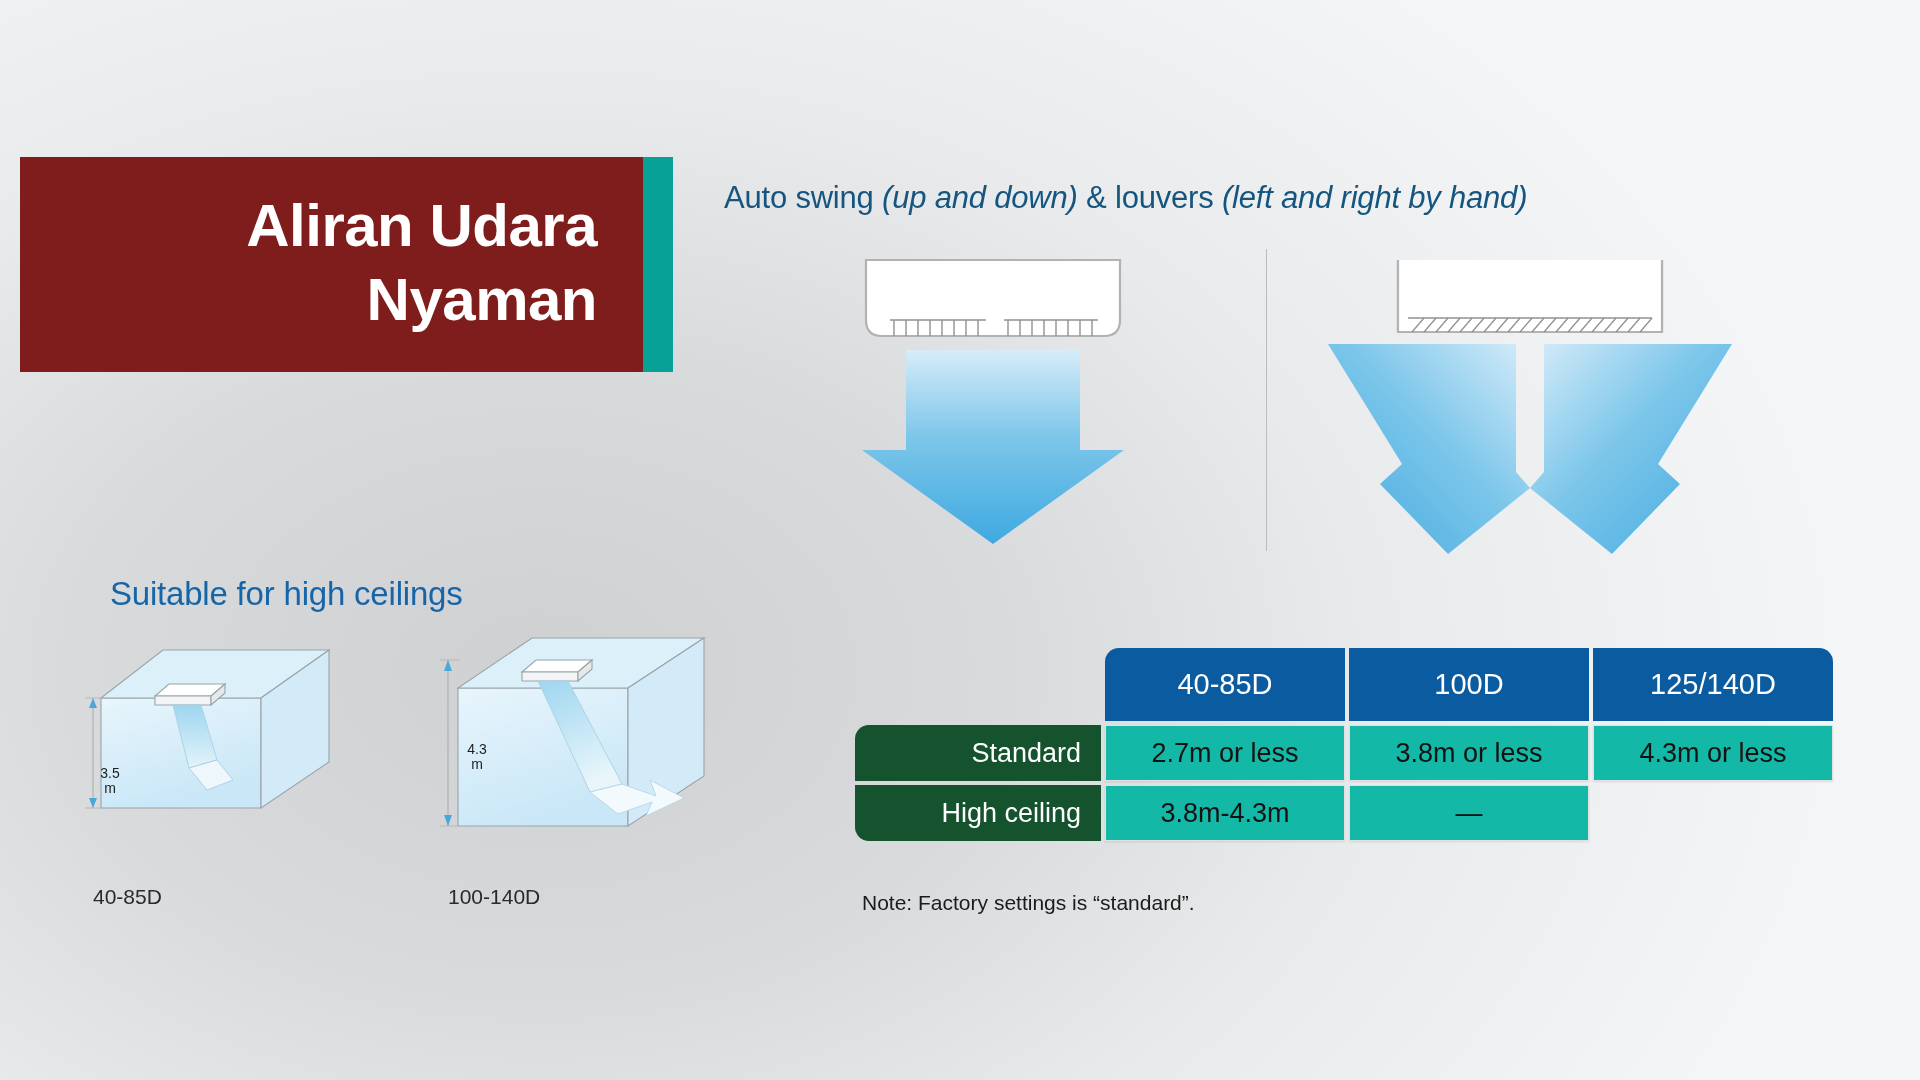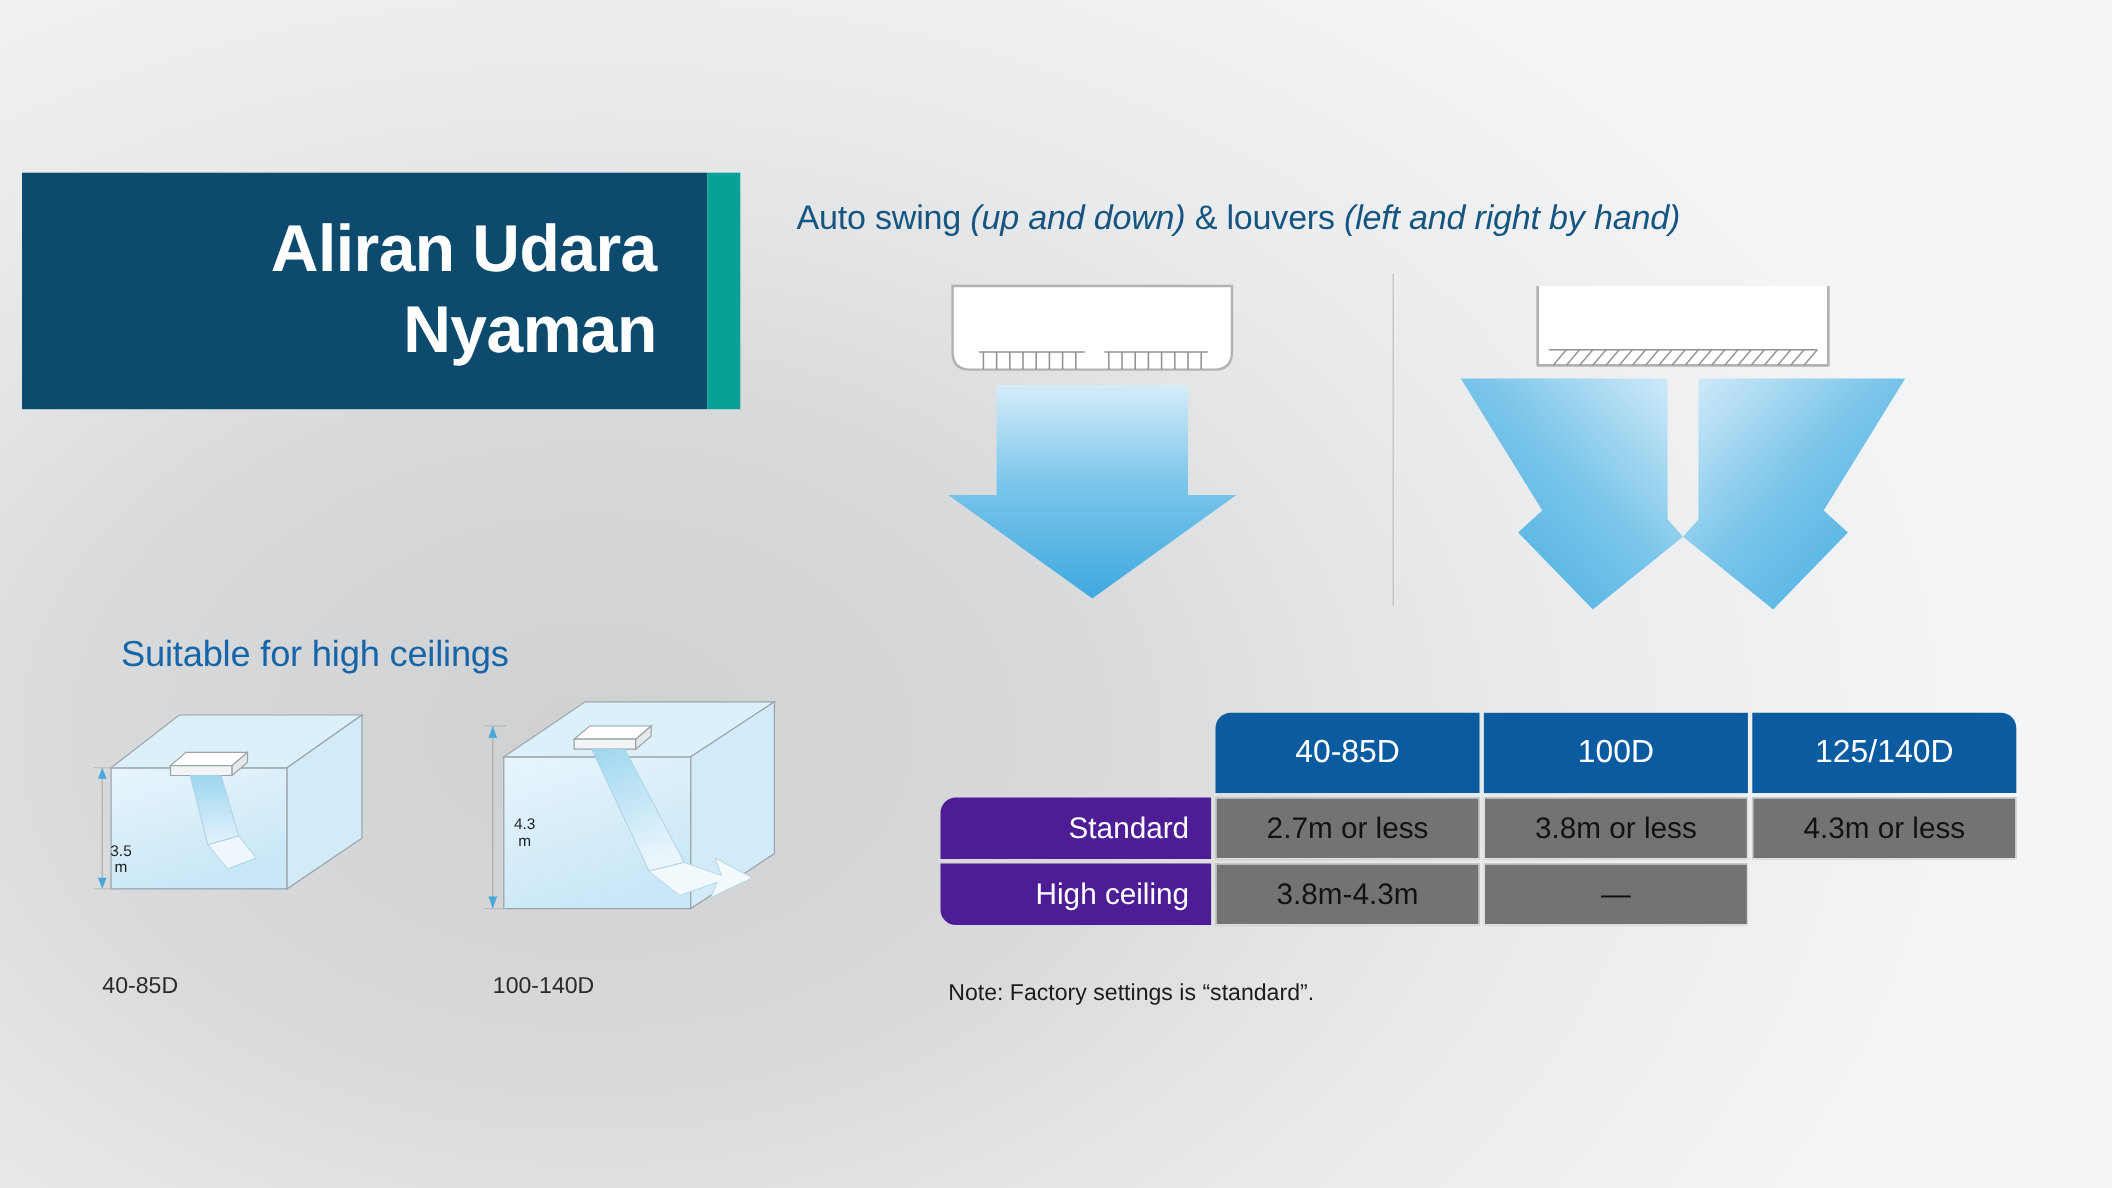--- a/index.html
+++ b/index.html
@@ -27,21 +27,21 @@
   .title-block {
     position: absolute;
     left: 0;
     top: 157px;
     width: 673px;
     height: 215px;
     display: flex;
   }
   .title-main {
     flex: 1;
-    background: #0c4a6e;
+    background: #7f1d1d;
     display: flex;
     flex-direction: column;
     align-items: flex-end;
     justify-content: center;
     padding: 6px 46px 10px 0;
     margin-left: 20px;
   }
   .title-line {
     color: #ffffff;
     font-size: 60px;
@@ -145,32 +145,32 @@
   .hdr {
     background: #0a5ba0;
     color: #ffffff;
     height: 73px;
     font-size: 29px;
   }
   .hdr-first { border-radius: 14px 0 0 0; }
   .hdr-last  { border-radius: 0 14px 0 0; }
 
   .rowlab {
-    background: #4c1d95;
+    background: #14532d;
     color: #ffffff;
     height: 56px;
     font-size: 27px;
     justify-content: flex-end;
     padding-right: 20px;
   }
   .rowlab-top    { border-radius: 14px 0 0 0; }
   .rowlab-bottom { border-radius: 0 0 0 14px; }
 
   .val {
-    background: #737373;
+    background: #14b8a6;
     color: #121212;
     height: 56px;
     border: 1px solid #e0e1e3;
     box-shadow: 0 1px 2px rgba(0,0,0,0.10);
   }
 
   
   .note {
     position: absolute;
     left: 862px;

